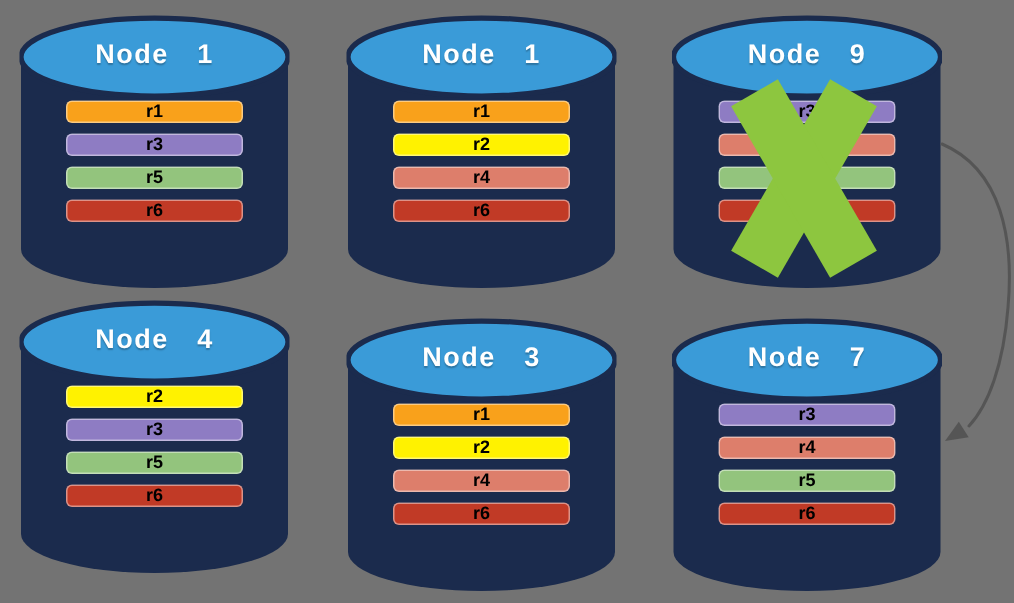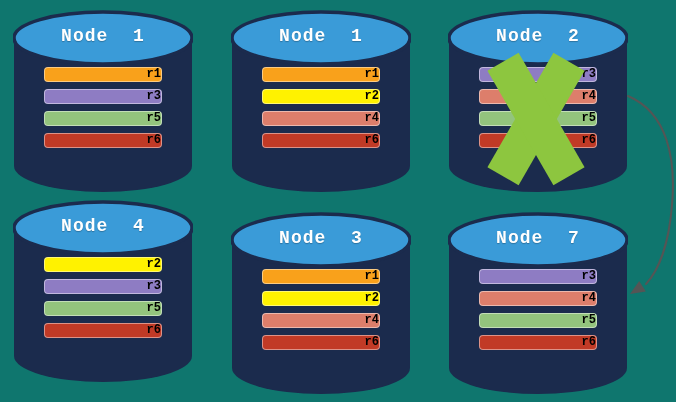--- a/index.html
+++ b/index.html
@@ -1,43 +1,43 @@
 <!DOCTYPE html>
 <html><head>
 <meta charset="utf-8">
 <style>
   html, body { margin: 0; padding: 0; background: #ffffff; }
   .stage {
     position: relative;
     width: 676px;
     height: 402px;
-    background: #0f766e;
+    background: #737373;
     overflow: hidden;
-    font-family: Liberation Mono, monospace;
+    font-family: Liberation Sans, sans-serif;
   }
   .node { position: absolute; width: 180px; height: 186px; }
   .node .cyl { position: absolute; left: 0; top: 0; }
   .node-title {
     position: absolute;
     top: 16px; left: 0; right: 0;
     text-align: center;
     color: #ffffff;
     font-size: 18px;
     font-weight: bold;
     letter-spacing: 1px;
     word-spacing: 13px;
     text-shadow: 0 1px 1px rgba(0,0,0,0.25);
   }
   .rows { position: absolute; top: 57px; left: 31px; width: 118px; }
   .row {
     height: 13px;
     margin-bottom: 7px;
     border: 1px solid rgba(255,255,255,0.45);
     border-radius: 4px;
-    text-align: right;
+    text-align: center;
     color: #000000;
     font-size: 12px;
     font-weight: bold;
     line-height: 13px;
   }
   .fail-x { position: absolute; left: 13px; top: 33px; }
   .arrow-layer {
     position: absolute;
     left: 0; top: 0;
     width: 676px; height: 402px;
@@ -75,21 +75,21 @@
       <div class="row" style="background-color: rgb(221, 126, 107);">r4</div>
       <div class="row" style="background-color: rgb(193, 58, 38);">r6</div>
     </div>
   </div>
 
   <div class="node" style="left:448px; top:10px;">
     <svg class="cyl" width="180" height="186" viewBox="0 0 180 186">
       <path d="M 1 28 L 1 156 A 89 26 0 0 0 179 156 L 179 28 Z" fill="#1B2B4D"></path>
       <ellipse cx="90" cy="28" rx="89" ry="26" stroke="#1B2B4D" stroke-width="3.5" fill="#3A9BD8"></ellipse>
     </svg>
-    <div class="node-title">Node 2</div>
+    <div class="node-title">Node 9</div>
     <div class="rows">
       <div class="row" style="background-color: rgb(142, 124, 195);">r3</div>
       <div class="row" style="background-color: rgb(221, 126, 107);">r4</div>
       <div class="row" style="background-color: rgb(147, 196, 125);">r5</div>
       <div class="row" style="background-color: rgb(193, 58, 38);">r6</div>
     </div>
     <svg class="fail-x" width="150" height="152" viewBox="0 0 150 152">
       <rect x="57" y="10" width="36" height="132" transform="rotate(30 75 76)" fill="#8DC63F"></rect>
       <rect x="57" y="10" width="36" height="132" transform="rotate(-30 75 76)" fill="#8DC63F"></rect>
     </svg>

